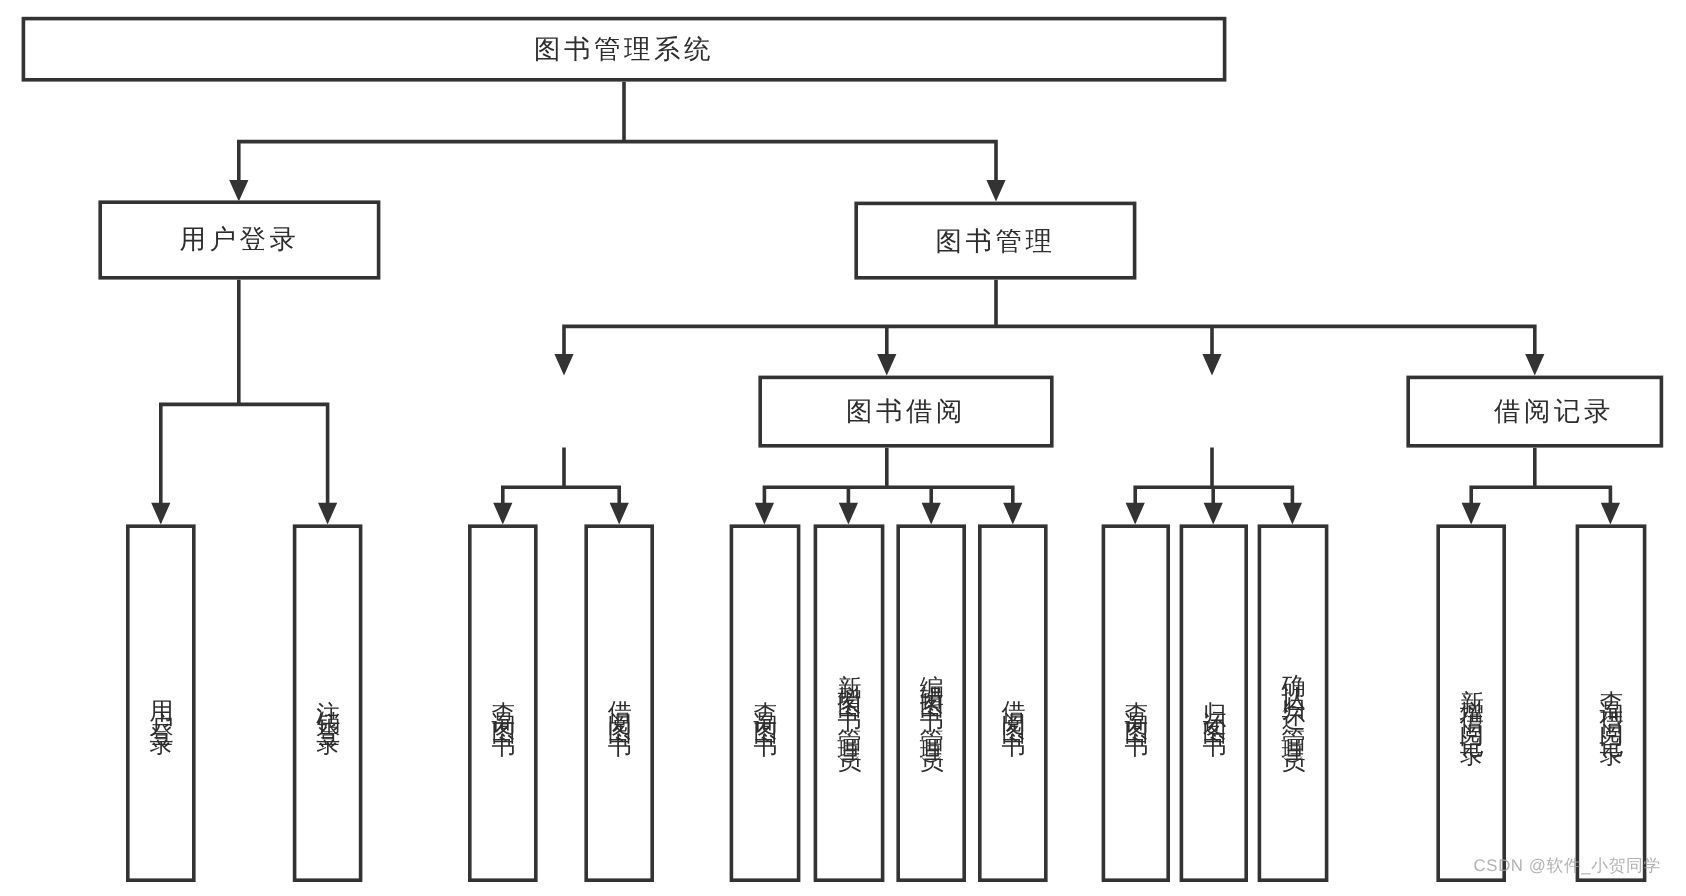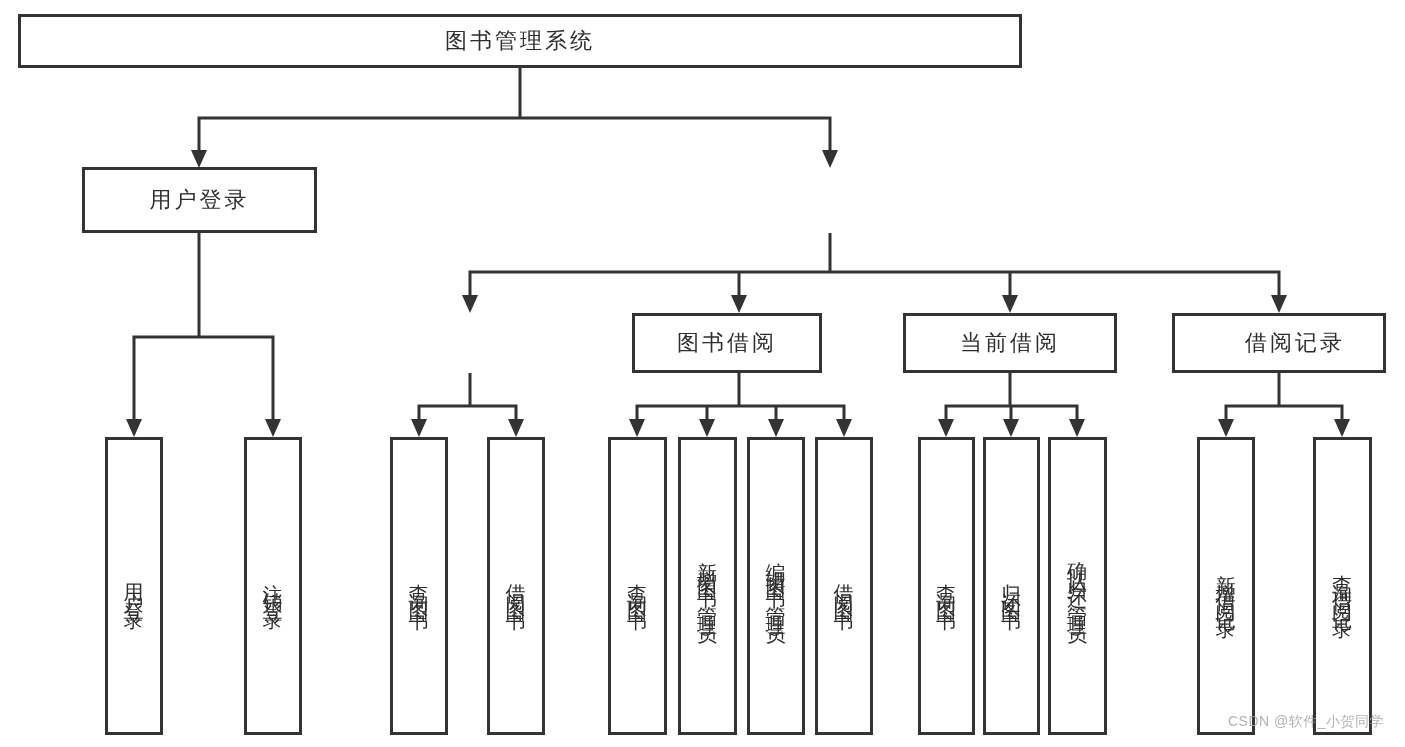--- a/index.html
+++ b/index.html
@@ -83,23 +83,23 @@
       M126 419h16l-8 18z  M265 419h16l-8 18z
       M411 419h16l-8 18z  M508 419h16l-8 18z
       M629 419h16l-8 18z  M699 419h16l-8 18z  M768 419h16l-8 18z  M836 419h16l-8 18z
       M938 419h16l-8 18z  M1003 419h16l-8 18z M1069 419h16l-8 18z
       M1218 419h16l-8 18z M1334 419h16l-8 18z"></path>
   </svg>
 
   <div class="box h" style="left:18px;top:14px;width:1004px;height:54px;">图书管理系统</div>
 
   <div class="box h" style="left:82px;top:167px;width:235px;height:66px;">用户登录</div>
+  <div class="box h" style="left:712px;top:168px;width:235px;height:65px;">图书管理</div>
 
-  <div class="box h" style="left:632px;top:313px;width:190px;height:60px;">图书借阅</div>
-  <div class="box h" style="left:903px;top:313px;width:214px;height:60px;">当前借阅</div>
+  <div class="box h" style="left:632px;top:313px;width:246px;height:60px;">图书借阅</div>
   <div class="box h" style="left:1172px;top:313px;width:214px;height:60px;padding-left:32px;">借阅记录</div>
 
   <div class="box v" style="left:105px;top:437px;width:58px;height:298px;">用户登录</div>
   <div class="box v" style="left:244px;top:437px;width:58px;height:298px;">注销登录</div>
 
   <div class="box v" style="left:390px;top:437px;width:58px;height:298px;">查询图书</div>
   <div class="box v" style="left:487px;top:437px;width:58px;height:298px;">借阅图书</div>
 
   <div class="box v" style="left:608px;top:437px;width:59px;height:298px;">查询图书</div>
   <div class="box v" style="left:678px;top:437px;width:59px;height:298px;">新增图书（管理员）</div>

